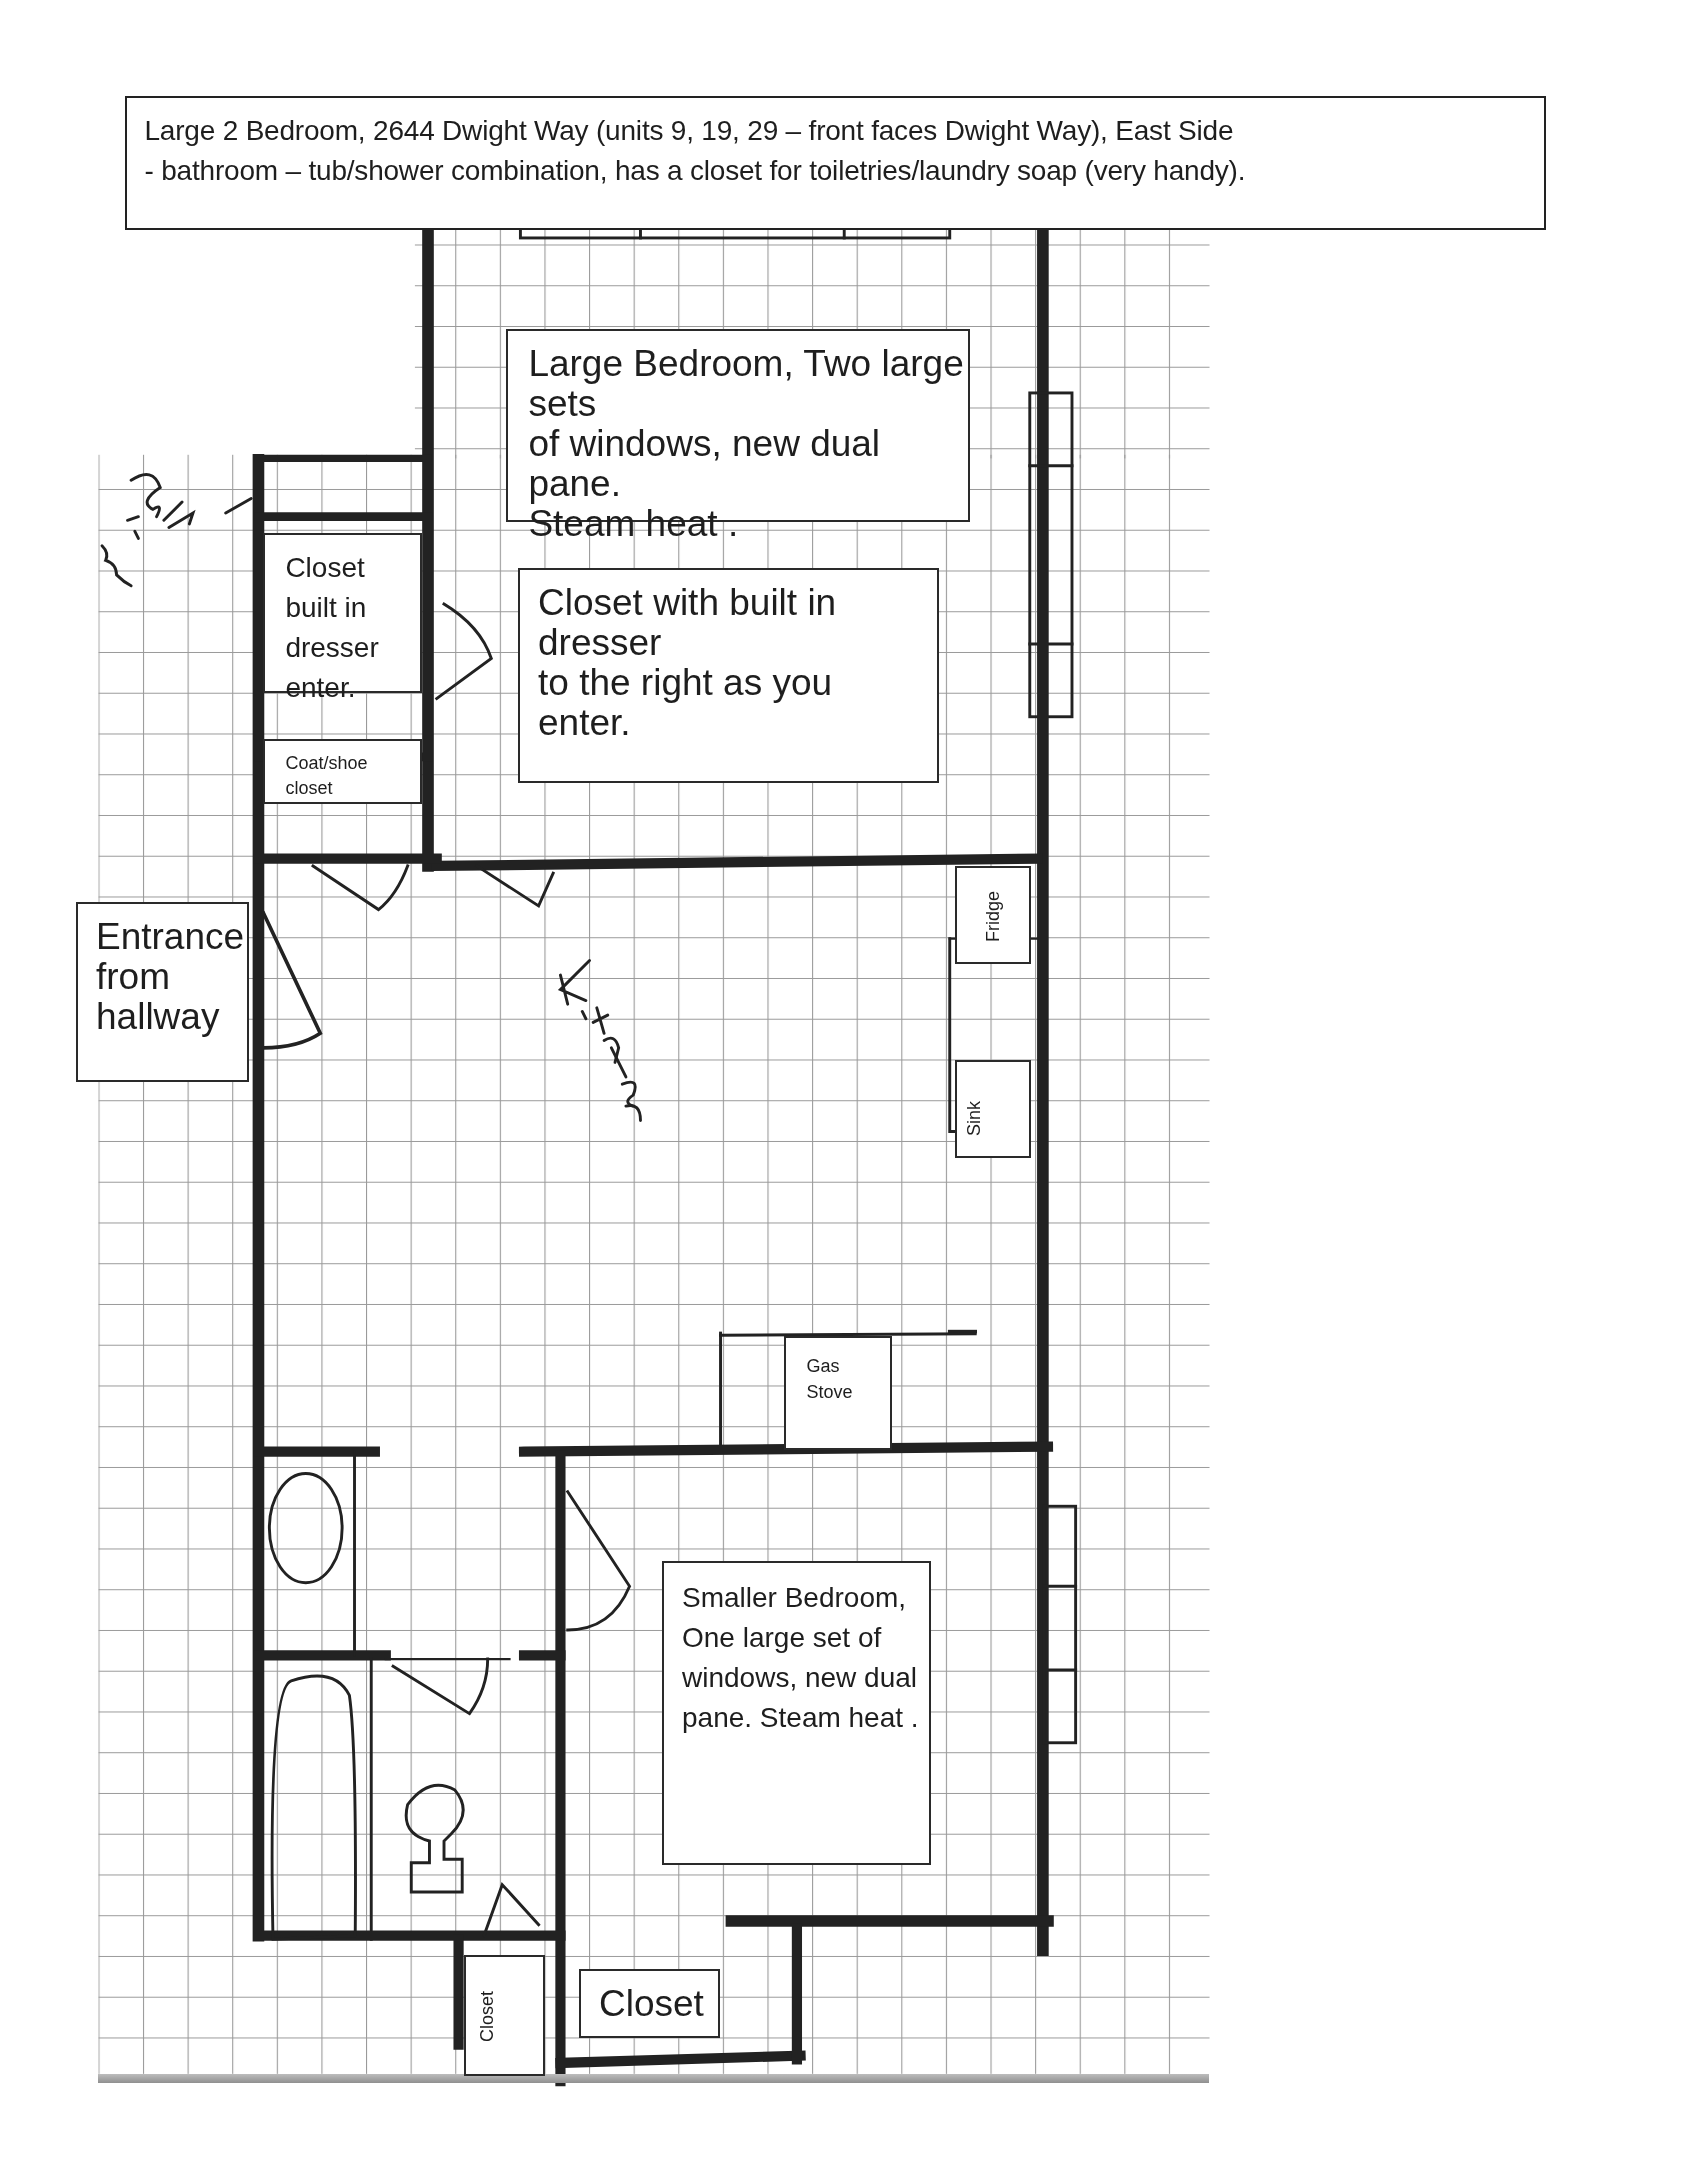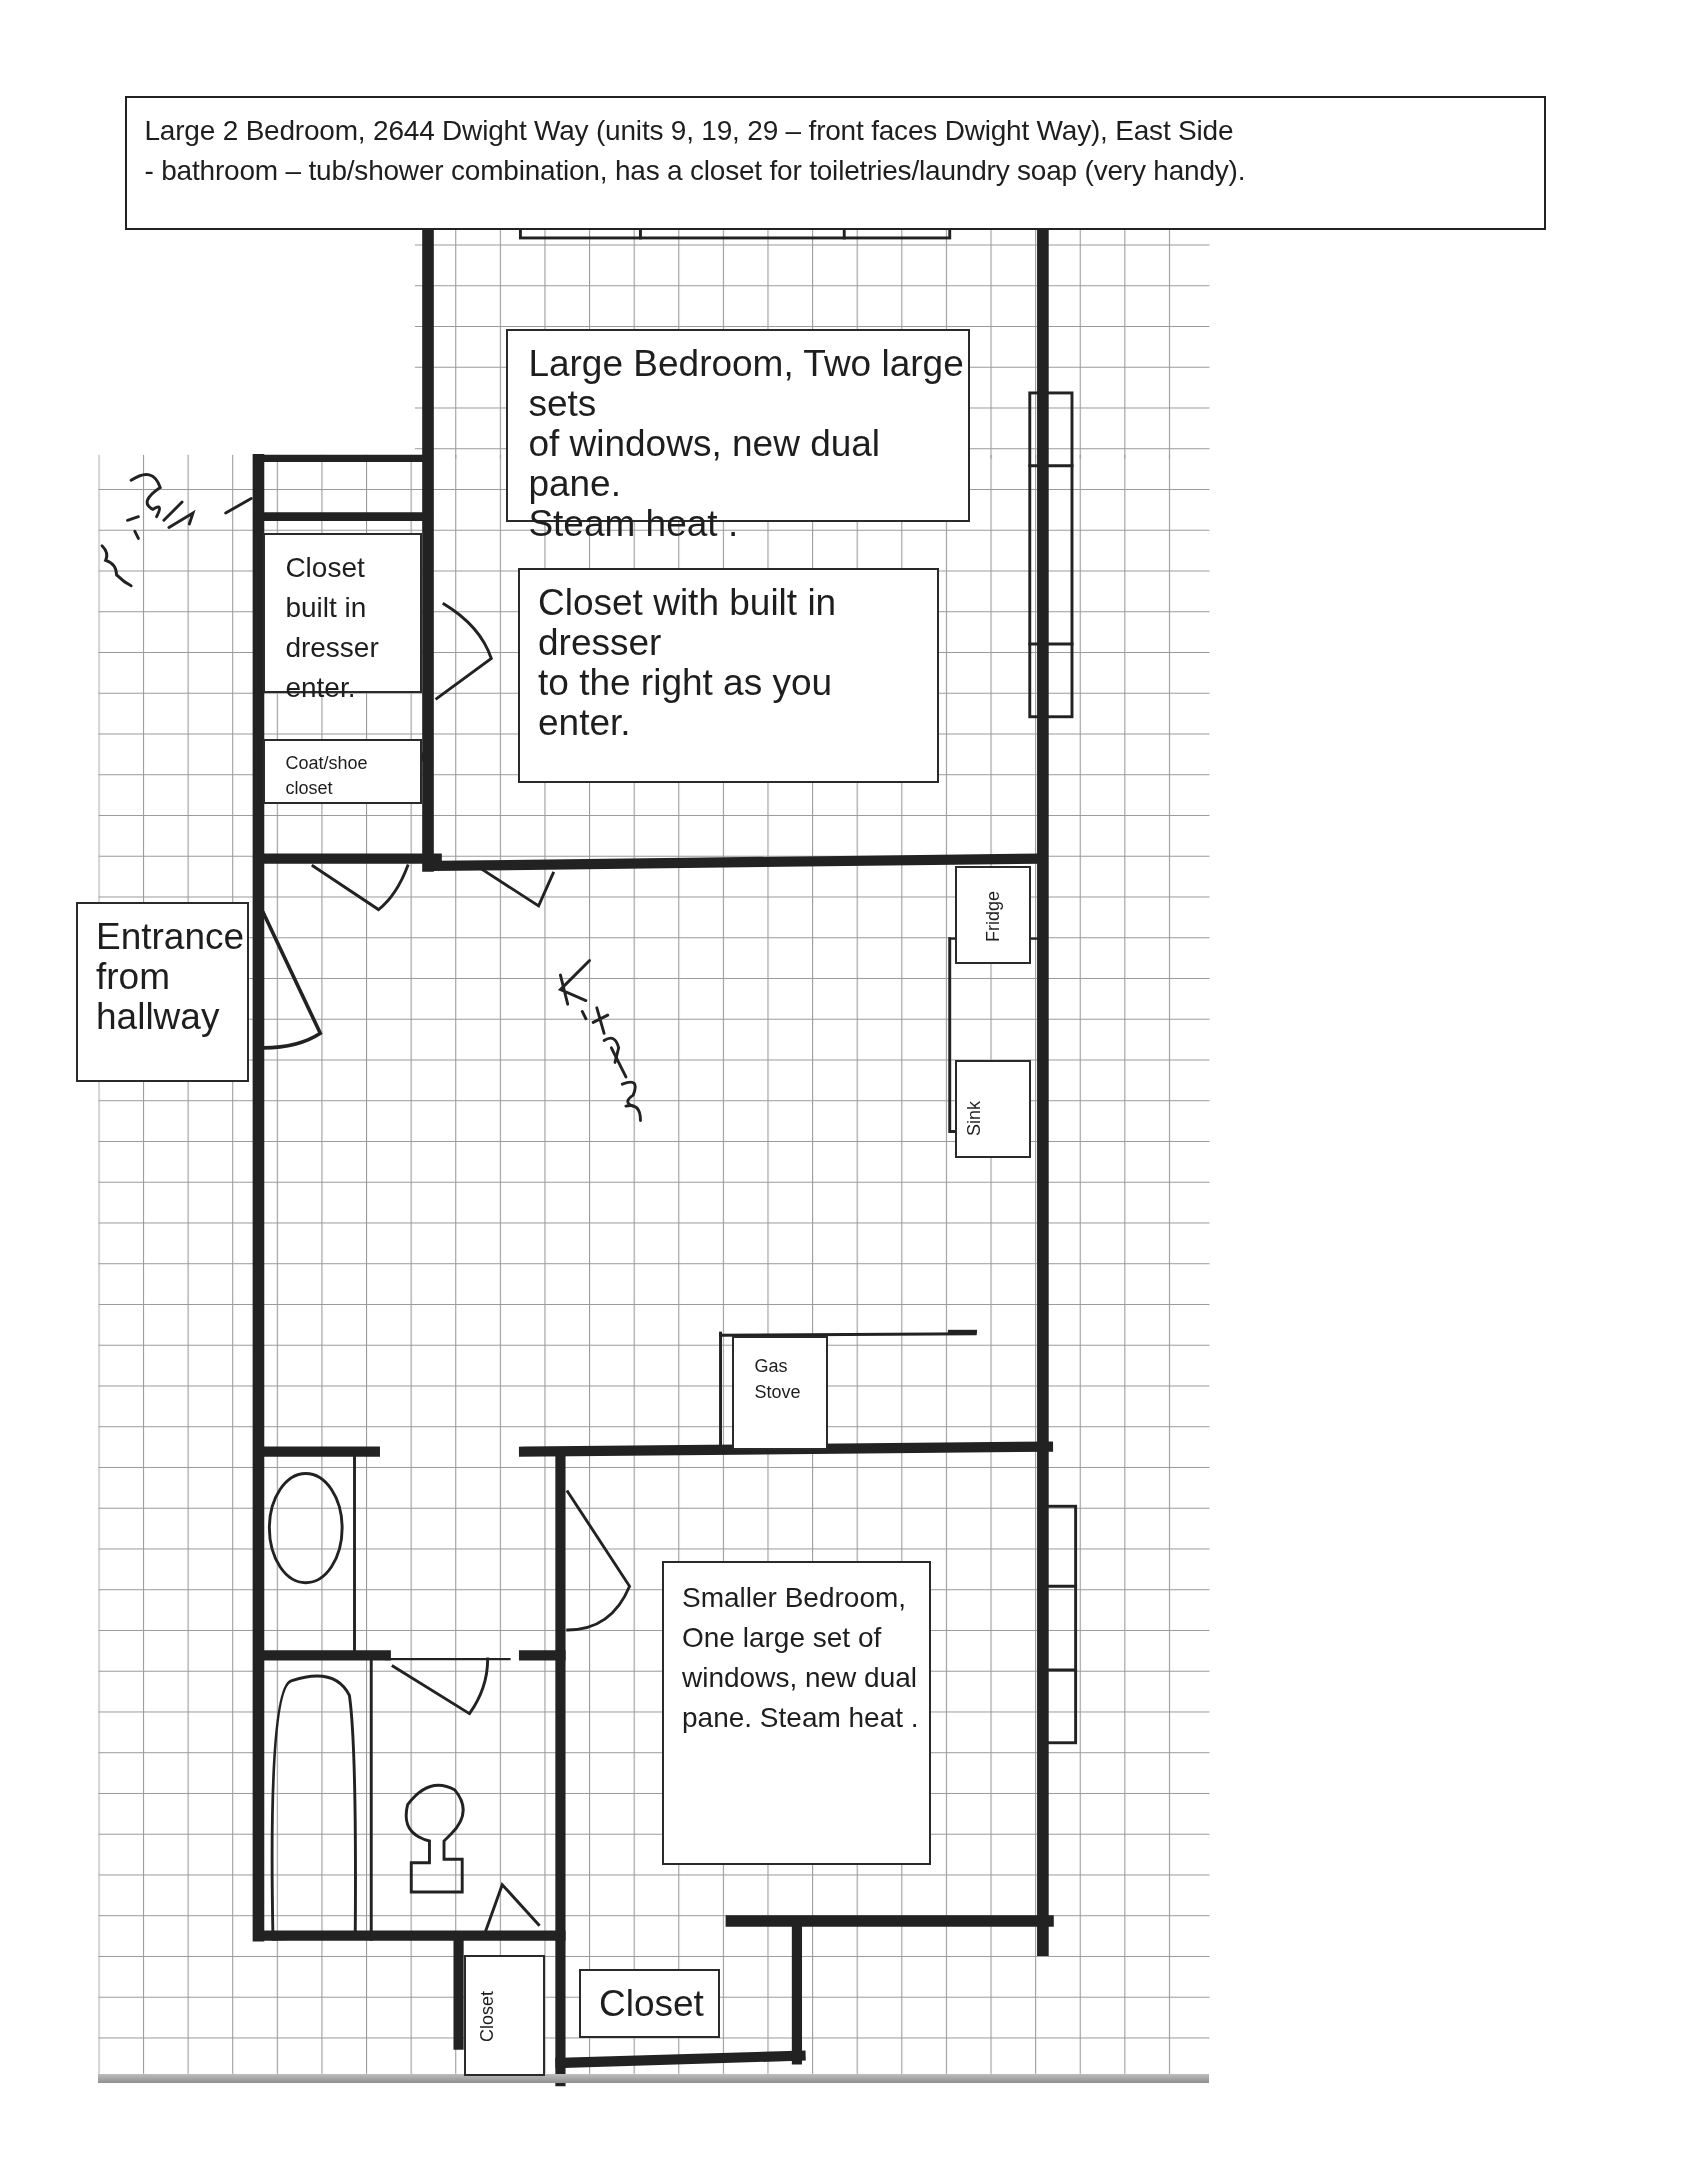--- a/index.html
+++ b/index.html
@@ -154,21 +154,21 @@
 </div>
 
 <div class="abs label-box" style="left:955px; top:866px; width:76px; height:98px;">
   <div class="vert small-text" style="left:3.6px; top:36px; width:65px; text-align:center;">Fridge</div>
 </div>
 
 <div class="abs label-box" style="left:955px; top:1060px; width:76px; height:98px;">
   <div class="vert small-text" style="left:-14.6px; top:44px; width:65px; text-align:center;">Sink</div>
 </div>
 
-<div class="abs label-box" style="left:732px; top:1336px; width:96px; height:114px; padding:16px 0 0 20.4px;">
+<div class="abs label-box" style="left:784px; top:1336px; width:108px; height:114px; padding:16px 0 0 20.4px;">
   <div class="small-text" style="font-size:18px; line-height:25.5px;">Gas
 Stove</div>
 </div>
 
 <div class="abs label-box" style="left:662px; top:1561px; width:269px; height:304px; padding:14.6px 0 0 18px;">
   <div class="label-text" style="font-size:28px;">Smaller Bedroom,
 One large set of
 windows, new dual
 pane.  Steam heat .</div>
 </div>

